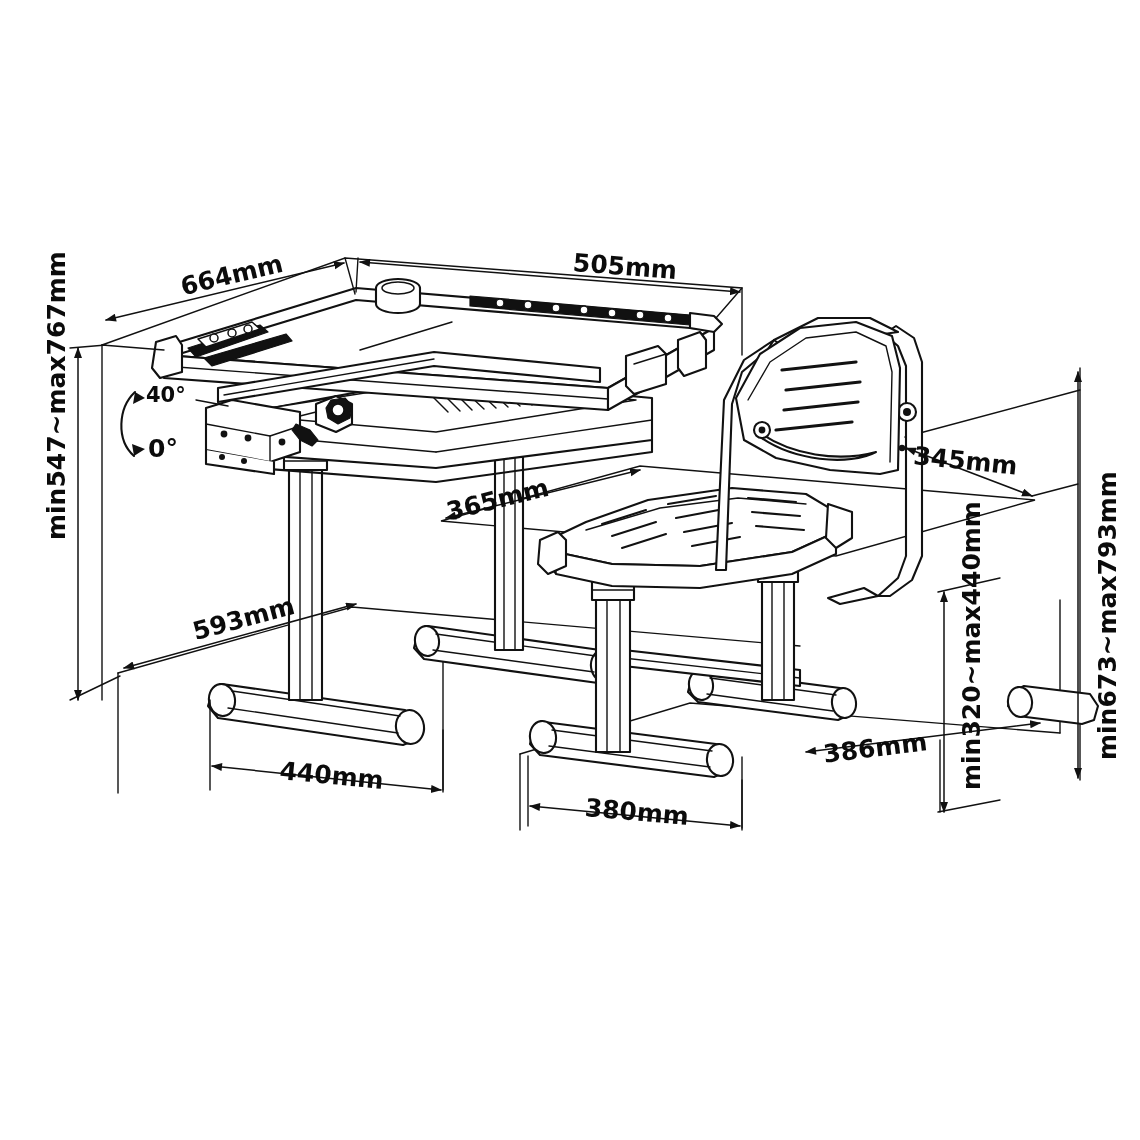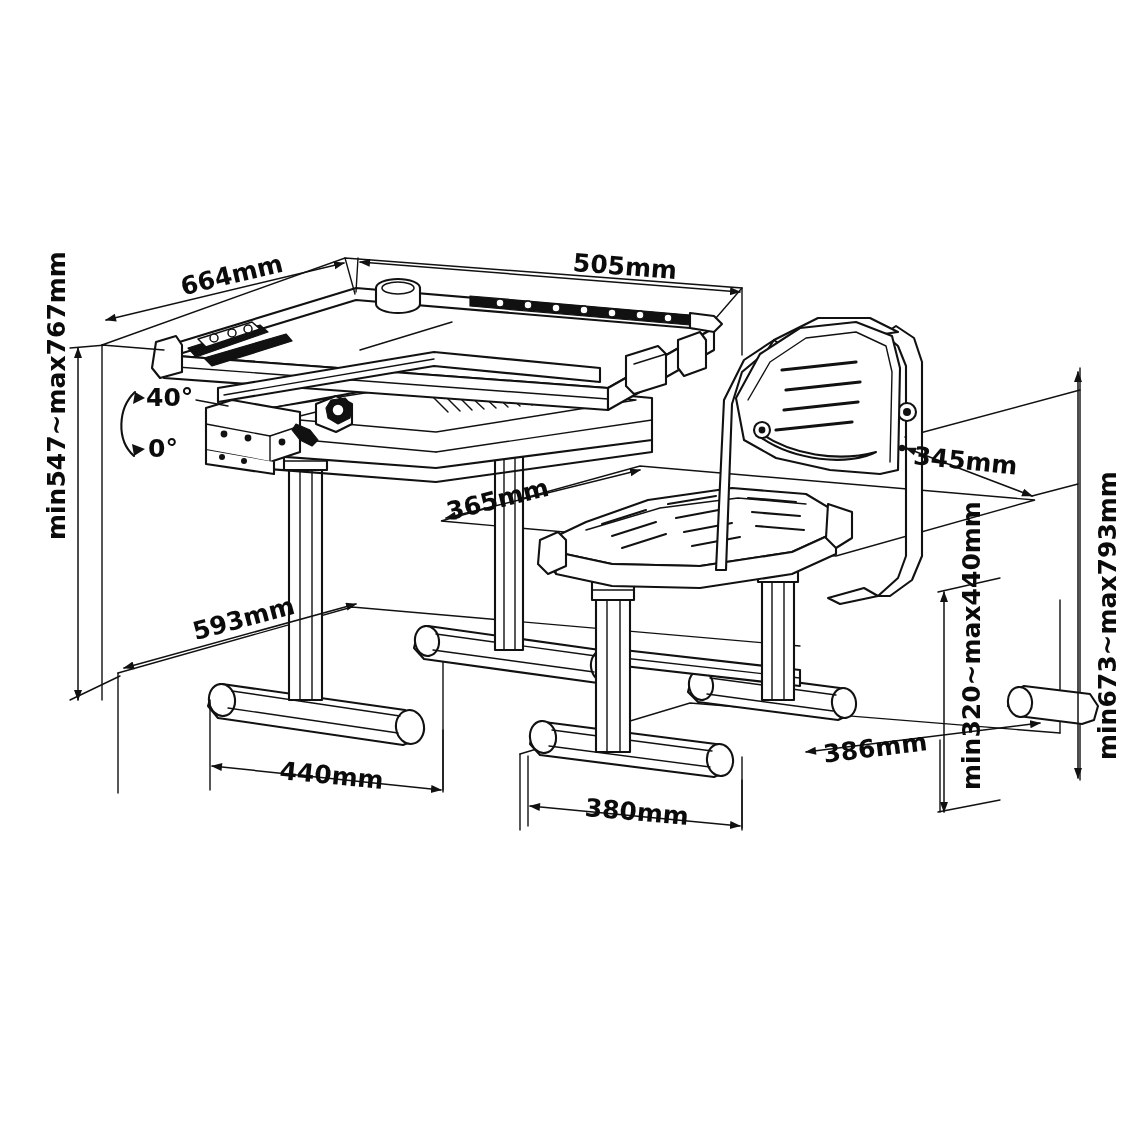--- a/index.html
+++ b/index.html
@@ -400,17 +400,17 @@
   <div class="dimlabel" style="left:915px; top:443px; font-size:25px; transform:rotate(6deg); transform-origin:left top;">345mm</div>
 
   <div class="dimlabel" style="left:822px; top:742px; font-size:25px; transform:rotate(-7deg); transform-origin:left top;">386mm</div>
 
   <div class="dimlabel" style="left:586px; top:795px; font-size:25px; transform:rotate(5deg); transform-origin:left top;">380mm</div>
 
   <div class="dimlabel" style="left:959px; top:790px; font-size:25px; transform:rotate(-90deg); transform-origin:left top;">min320~max440mm</div>
 
   <div class="dimlabel" style="left:1095px; top:760px; font-size:25px; transform:rotate(-90deg); transform-origin:left top;">min673~max793mm</div>
 
-  <div class="dimlabel" style="left:146px; top:385px; font-size:25px;">40°</div>
+  <div class="dimlabel" style="left:146px; top:385px; font-size:21px;">40°</div>
 
   <div class="dimlabel" style="left:148px; top:436px; font-size:25px;">0°</div>
 
 </div>
 
 </body></html>

